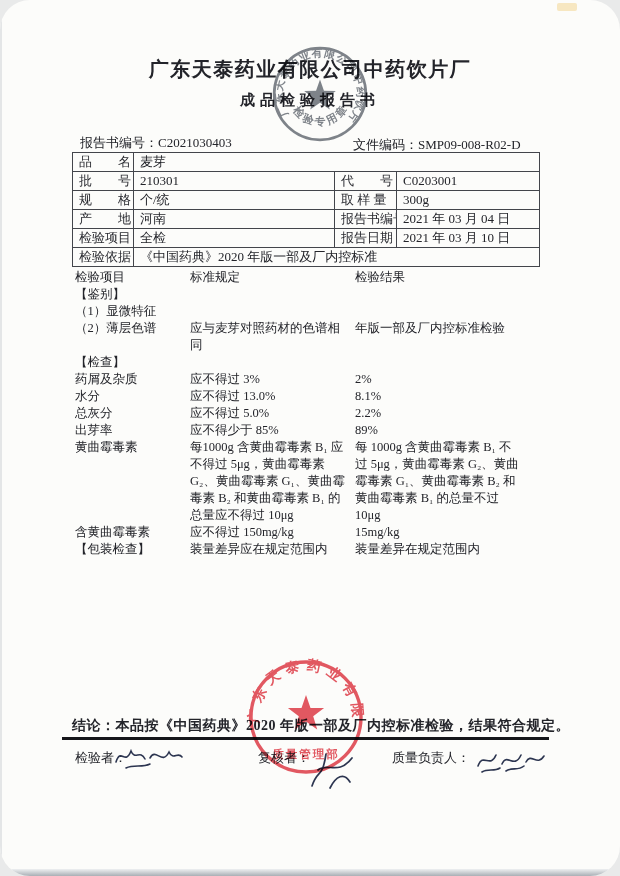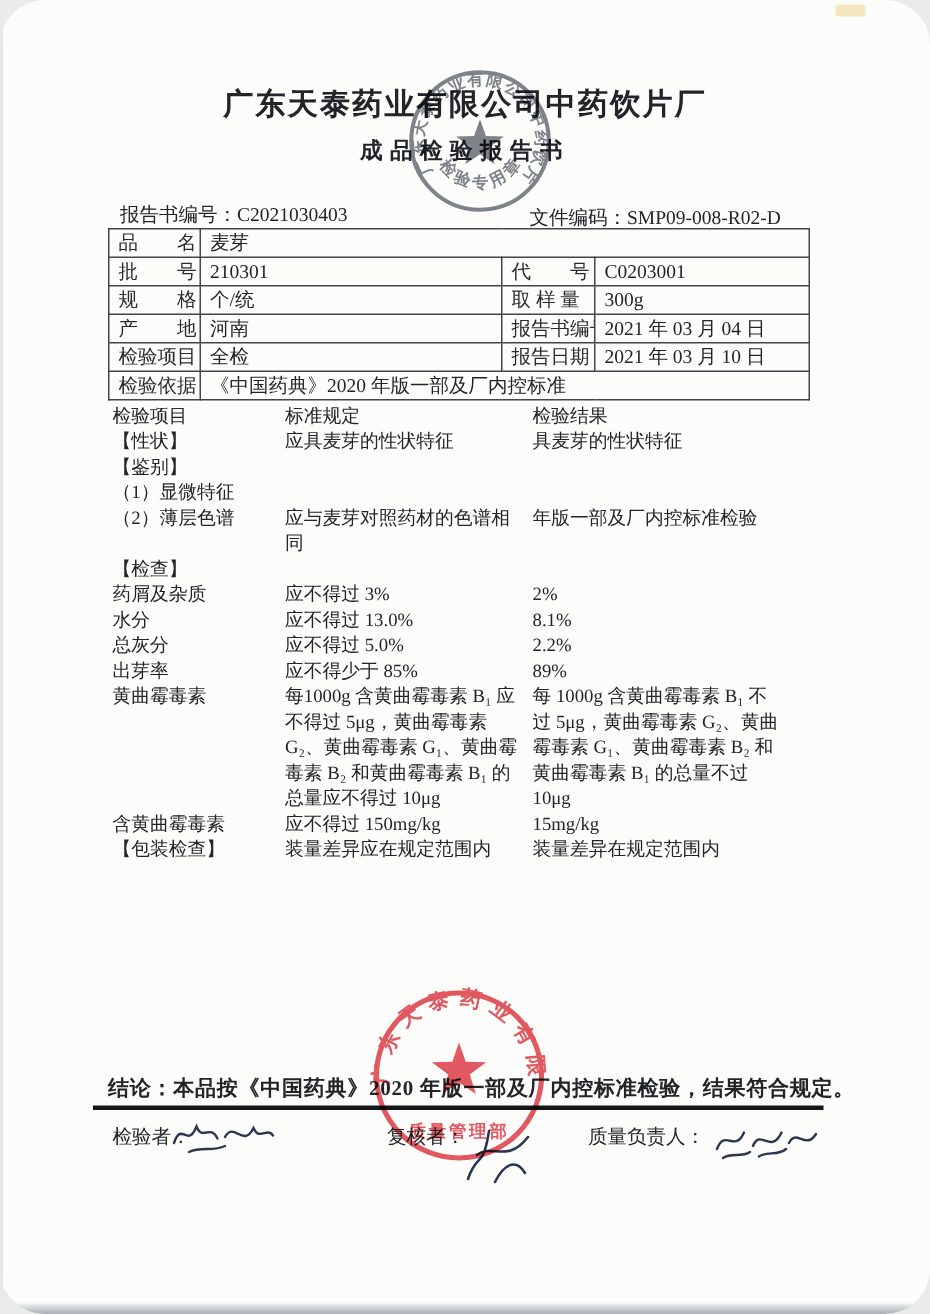--- a/index.html
+++ b/index.html
@@ -98,25 +98,20 @@
       <td colspan="3">《中国药典》2020 年版一部及厂内控标准</td>
     </tr>
   </tbody>
     </table>
 
   <div class="items">
     <div class="irow">
       <span>检验项目</span>
       <span>标准规定</span>
       <span>检验结果</span>
-    </div>
-    <div class="irow">
-      <span>【性状】</span>
-      <span>应具麦芽的性状特征</span>
-      <span>具麦芽的性状特征</span>
     </div>
     <div class="irow">
       <span>【鉴别】</span>
       <span></span>
       <span></span>
     </div>
     <div class="irow">
       <span>（1）显微特征</span>
     </div>
     <div class="irow">

